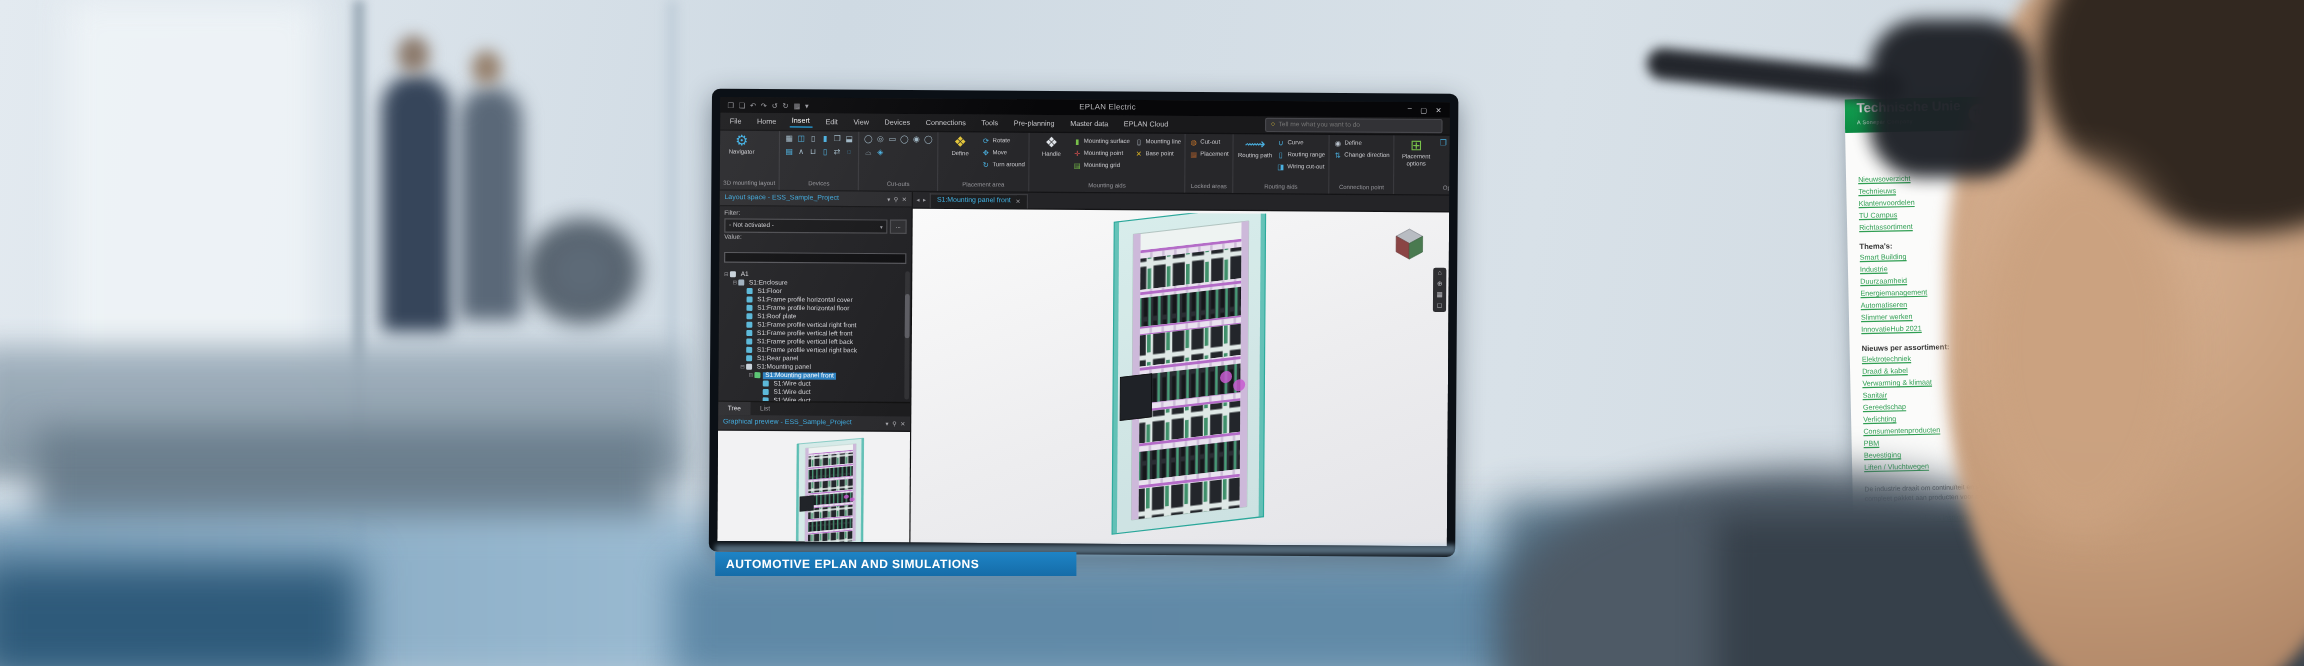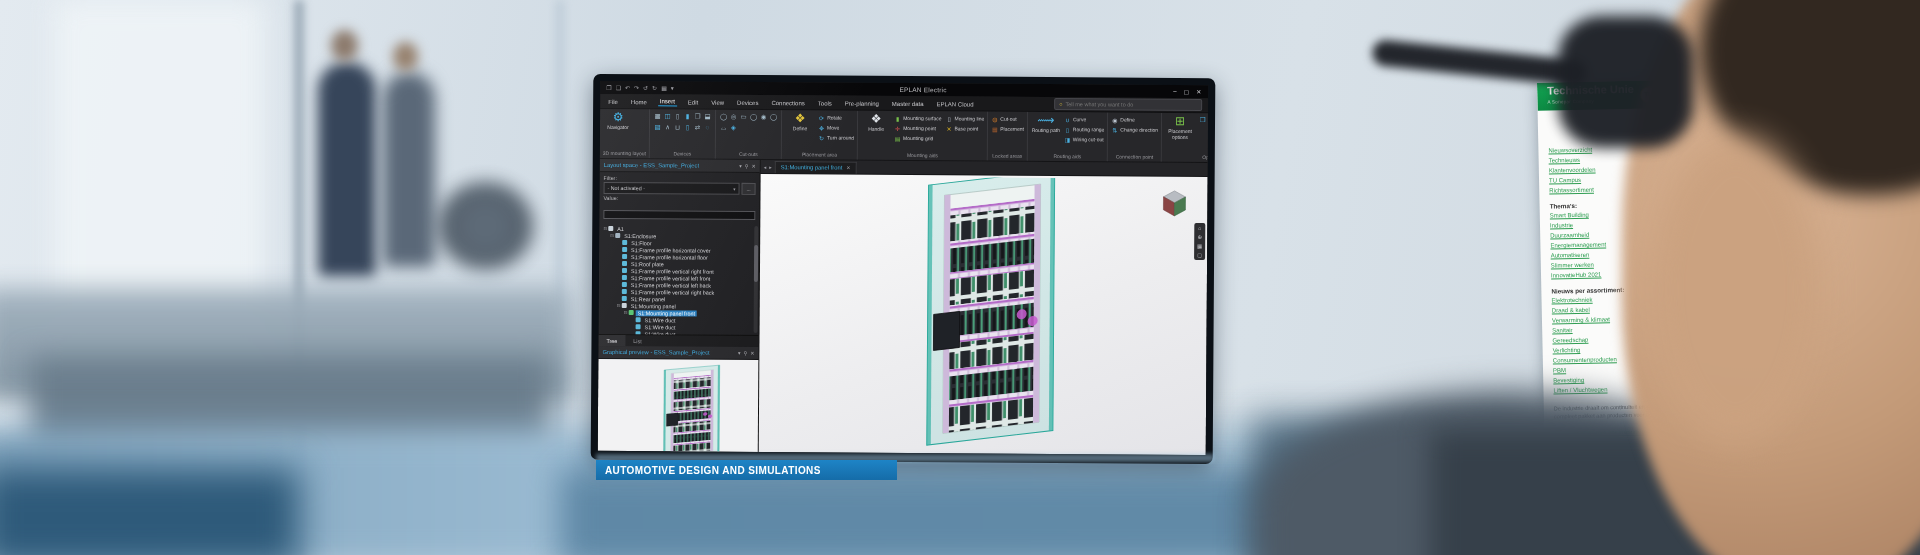--- a/index.html
+++ b/index.html
@@ -536,21 +536,21 @@
                 <span>▦</span>
                 <span>◻</span>
               </div>
           </div>
         </div>
       </div>
     </div>
   </div>
 
   <div class="blob bezel-strip"></div>
-  <div class="banner">AUTOMOTIVE DESIGN AND SIMULATIONS</div>
+  <div class="banner">AUTOMOTIVE EPLAN AND SIMULATIONS</div>
 
   <div class="webpage">
     <div class="wp-header">
       <div class="wp-brand">
         <span>Technische Unie</span>
         <small>A Sonepar Company</small>
       </div>
       <div class="wp-logo">TU</div>
     </div>
     <div class="wp-body">

